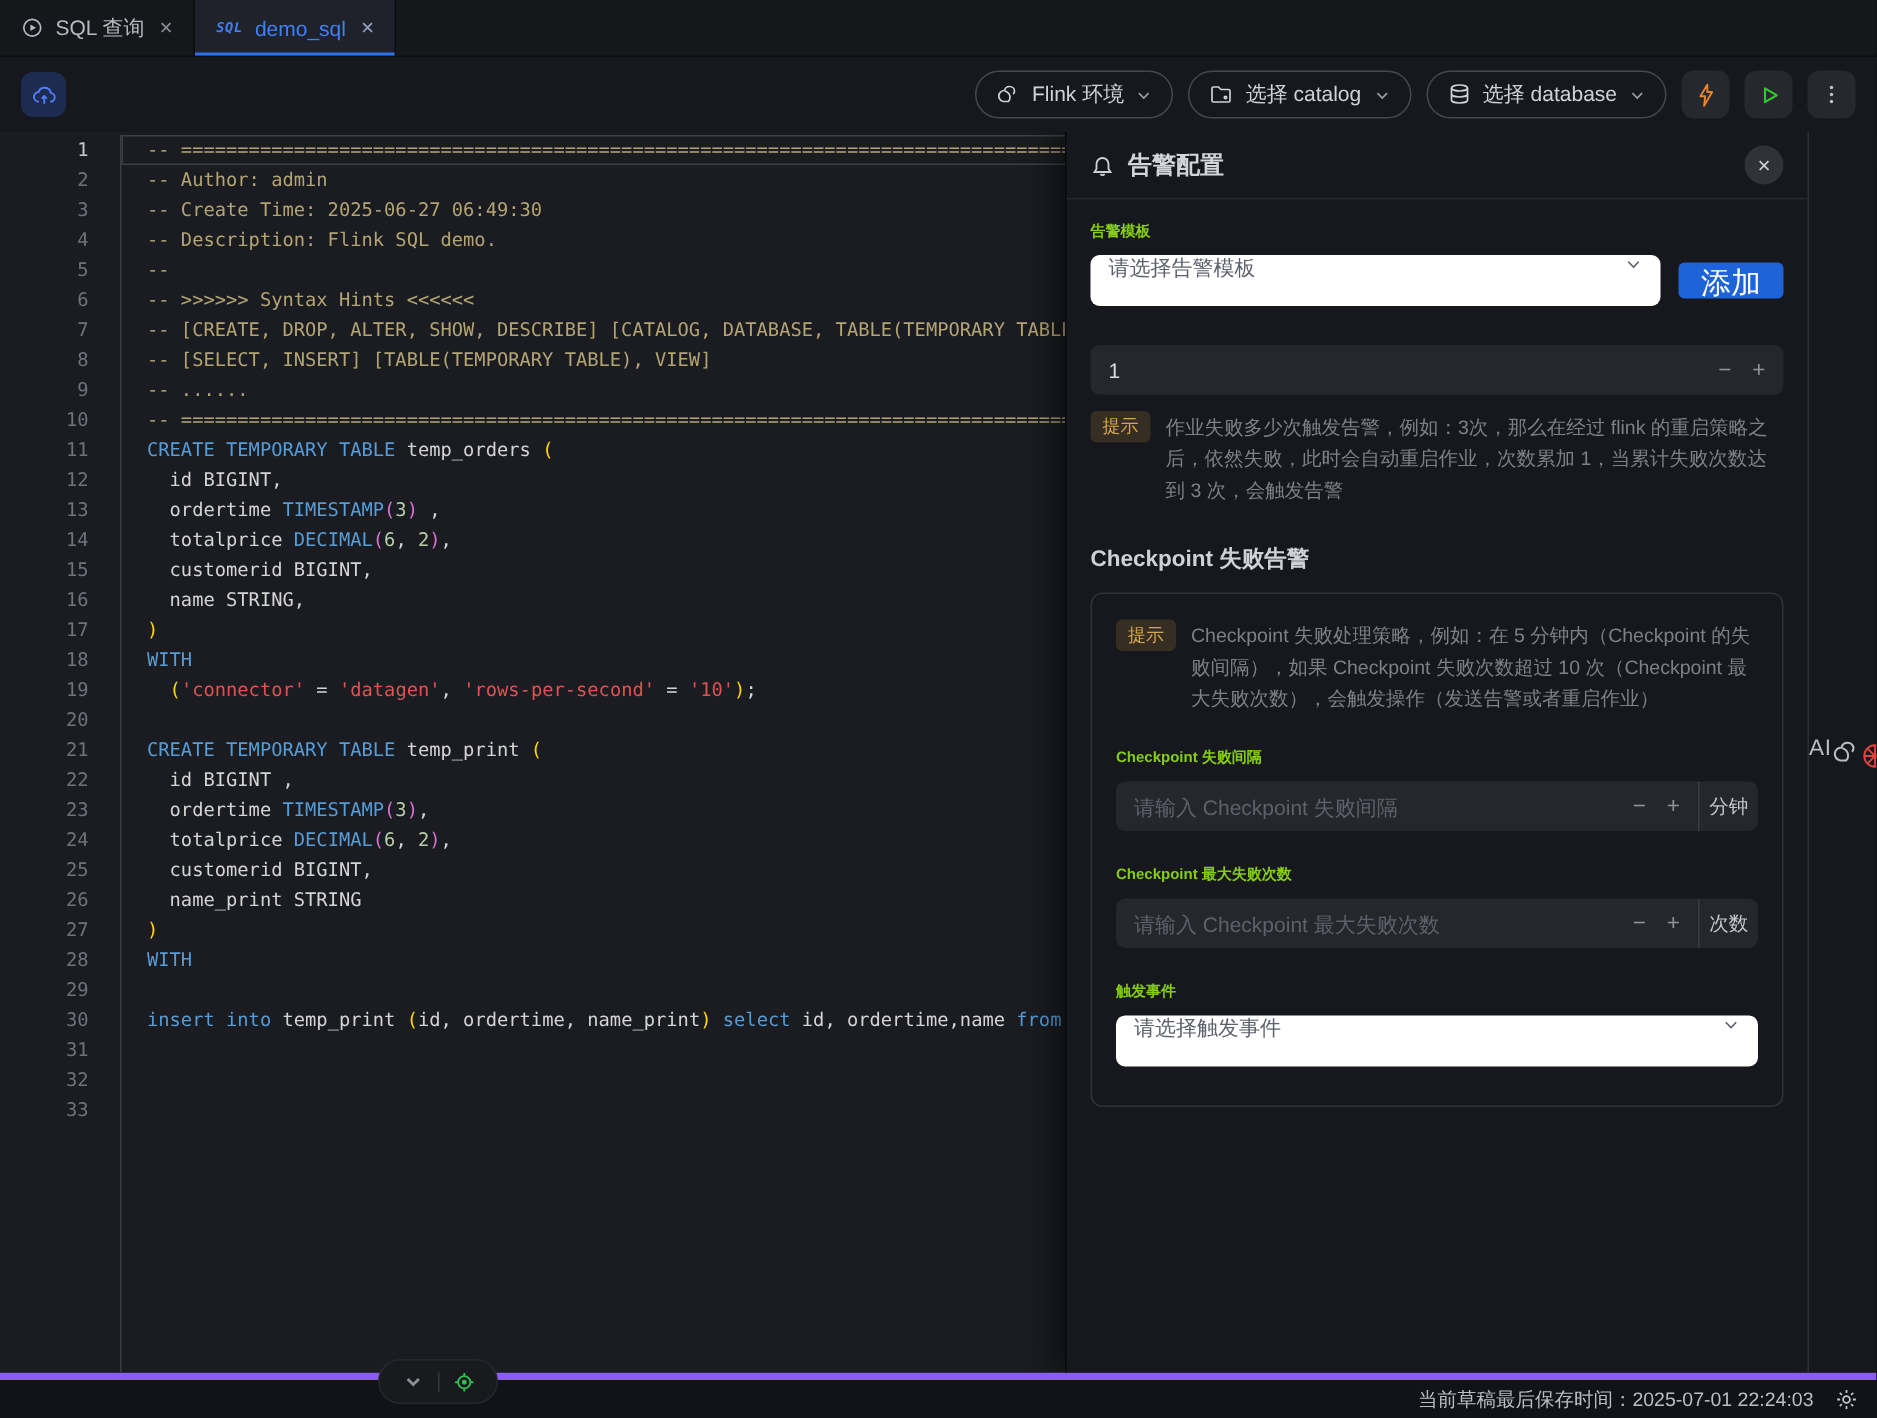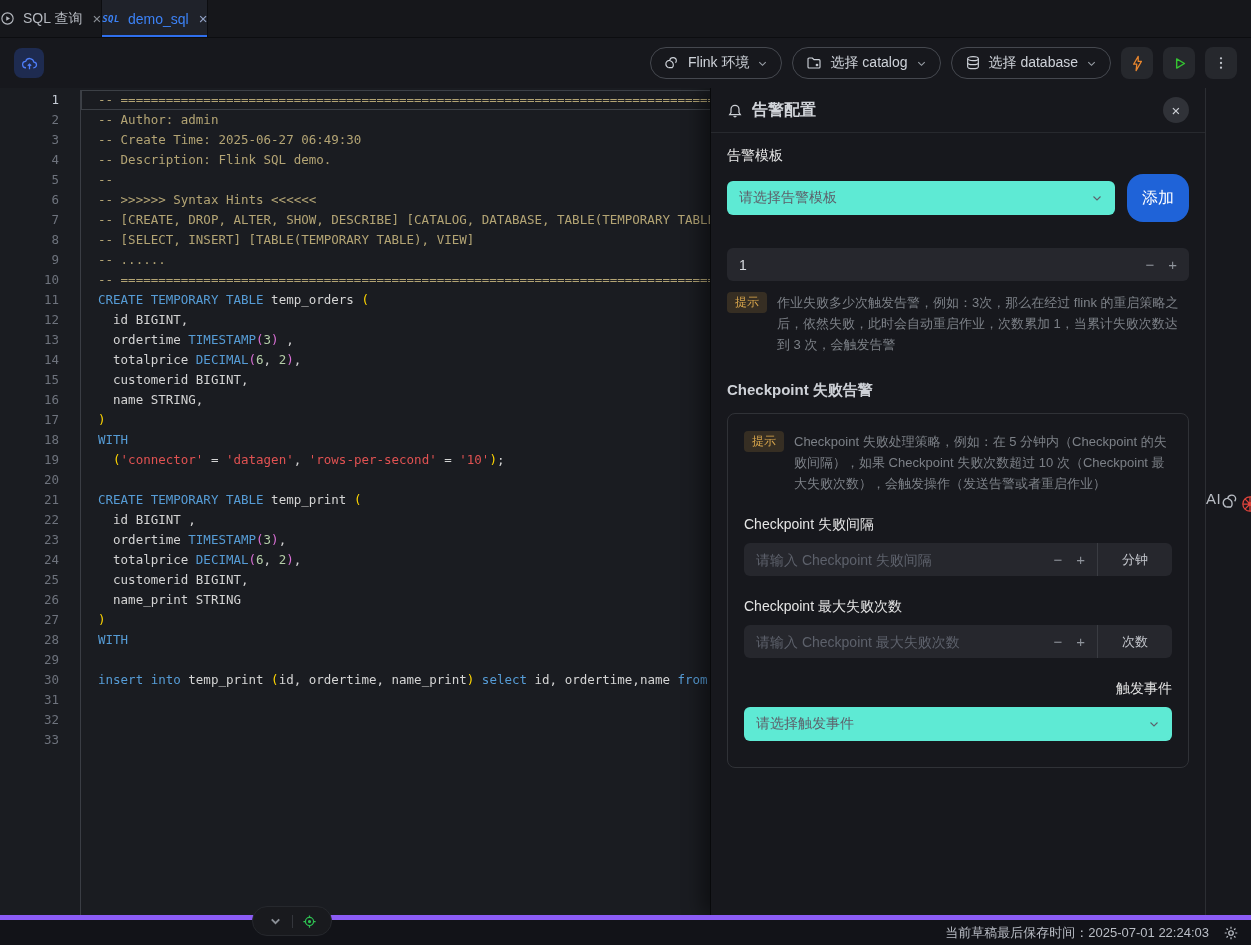--- a/index.html
+++ b/index.html
@@ -4,21 +4,21 @@
 <style>
   * { margin:0; padding:0; box-sizing:border-box; }
   html,body { background:#101114; }
   body { width:1251px; height:945px; position:relative; overflow:hidden;
          font-family:"Liberation Sans", sans-serif; color:#c9ccd2; }
   svg { display:block; }
 
   
   .tabbar { height:38px; background:#16171b; display:flex; align-items:stretch;
             border-bottom:1px solid #0c0d10; }
-  .tab { display:flex; align-items:center; gap:8px; padding:0 0; font-size:14px;
+  .tab { display:flex; align-items:center; gap:8px; padding:0 14px; font-size:14px;
          color:#b6bac1; border-right:1px solid #0c0d10; cursor:pointer; position:relative; }
   .tab.active { background:#1f222a; color:#3c82f6; }
   .tab.active::after { content:""; position:absolute; left:0; right:0; bottom:0; height:2px; background:#2f6fed; }
   .tab .tab-close { font-size:15px; color:#8b9097; margin-left:2px; line-height:1; }
   .tab.active .tab-close { color:#93a3c6; }
   .sql-glyph { font:italic bold 9px "DejaVu Sans Mono", monospace; color:#3c82f6; letter-spacing:.5px; }
 
   
   .toolbar { height:50px; background:#17181d; display:flex; align-items:center;
              padding:0 14px; }
@@ -55,47 +55,47 @@
   .drawer { position:absolute; top:0; bottom:0; right:46px; width:495px; background:#17181d;
             border-left:1px solid #08090b; box-shadow:-8px 0 18px rgba(0,0,0,.45);
             display:flex; flex-direction:column; }
   .drawer-header { height:45px; flex:none; display:flex; align-items:center; gap:9px;
                    padding:0 16px; border-bottom:1px solid #27292e; }
   .drawer-title { font-size:16px; color:#d2d5da; font-weight:bold; }
   .drawer-close { margin-left:auto; width:26px; height:26px; border-radius:50%; background:#303238;
                   display:flex; align-items:center; justify-content:center; font-size:15px;
                   color:#cfd2d8; cursor:pointer; }
   .drawer-body { padding:14px 16px; overflow:hidden; }
-  .fld-label { font-size:14px; font-weight:normal; color:#e5e5e5; margin-bottom:9px; }
+  .fld-label { font-size:10px; font-weight:bold; color:#84cc16; margin-bottom:9px; }
   .tpl-row { display:flex; gap:12px; align-items:center; margin-bottom:26px; }
-  .sel { flex:1; height:34px; background:#5eead4; border-radius:6px; display:flex; align-items:center;
+  .sel { flex:1; height:34px; background:#ffffff; border-radius:6px; display:flex; align-items:flex-start;
          padding:0 12px; font-size:14px; color:#5d616b; cursor:pointer; }
   .sel .chev { margin-left:auto; color:#5d616b; }
-  .btn-primary { height:48px; padding:0 15px; background:#1f63d8; border:none; border-radius:16px;
-                 color:#fff; font-size:16px; cursor:pointer; font-family:inherit; }
+  .btn-primary { height:24px; padding:0 15px; background:#1f63d8; border:none; border-radius:4px;
+                 color:#fff; font-size:20px; cursor:pointer; font-family:inherit; }
   .num-input { height:33px; background:#26272d; border-radius:6px; display:flex; align-items:center;
                padding:0 12px; }
   .num-input input { flex:1; background:transparent; border:none; outline:none; color:#d8dbe0;
                      font-size:14px; font-family:inherit; }
   .steppers { display:flex; gap:14px; color:#8f949c; font-size:15px; }
   .steppers span { cursor:pointer; line-height:1; }
   .hint-row { display:flex; gap:10px; margin-top:11px; align-items:flex-start; }
   .hint-tag { flex:none; background:rgba(216,162,66,.16); color:#d7a54c; font-size:12px;
               padding:2px 8px; border-radius:4px; line-height:17px; }
   .hint-text { font-size:13px; line-height:21px; color:#7c8087; }
   .section-title { font-size:15px; font-weight:bold; color:#ced1d7; margin:26px 0 13px; }
   .card { border:1px solid #303237; border-radius:8px; padding:15px 16px 26px; }
   .card .hint-row { margin-top:2px; }
   .card .fld-label { margin-top:22px; }
   .input-group { height:33px; background:#26272d; border-radius:6px; display:flex; align-items:stretch; overflow:hidden; }
   .input-group .ig-main { flex:1; display:flex; align-items:center; padding:0 12px; }
   .input-group input { flex:1; background:transparent; border:none; outline:none; color:#d8dbe0;
                        font-size:14px; font-family:inherit; }
   .input-group input::placeholder, .num-input input::placeholder { color:#5d616b; }
-  .ig-addon { width:75px; flex:none; border-left:1px solid #3a3c42; display:flex; align-items:center;
+  .ig-addon { width:40px; flex:none; border-left:1px solid #3a3c42; display:flex; align-items:center;
               justify-content:center; font-size:13px; color:#c4c7cd; }
 
   
   .strip { position:absolute; top:0; bottom:0; right:0; width:46px; background:#17181d;
            border-left:1px solid #2c2e33; display:flex; flex-direction:row; align-items:center;
            padding-top:13px; }
   .strip-item { color:#b9bdc4; cursor:pointer; display:flex; align-items:center; justify-content:center; }
   .ai-label { font-size:15px; letter-spacing:.5px; margin-bottom:19px; }
   .squirrel { margin-bottom:13px; }
   .k8s { color:#e0443c; margin-bottom:9px; }
@@ -355,21 +355,21 @@
           <div class="ig-main">
             <input placeholder="请输入 Checkpoint 最大失败次数" style="">
             <div class="steppers">
               <span>−</span>
               <span>+</span>
             </div>
           </div>
           <div class="ig-addon">次数</div>
         </div>
 
-        <div class="fld-label" style="text-align:right;">触发事件</div>
+        <div class="fld-label" style="">触发事件</div>
         <div class="sel">
           <span>请选择触发事件</span>
           <span class="chev">
             <svg width="12" height="12" viewBox="0 0 24 24" fill="none" stroke="currentColor" stroke-width="2.2">
                 <path d="M5 9l7 7 7-7"></path>
               </svg>
           </span>
         </div>
       </div>
 

